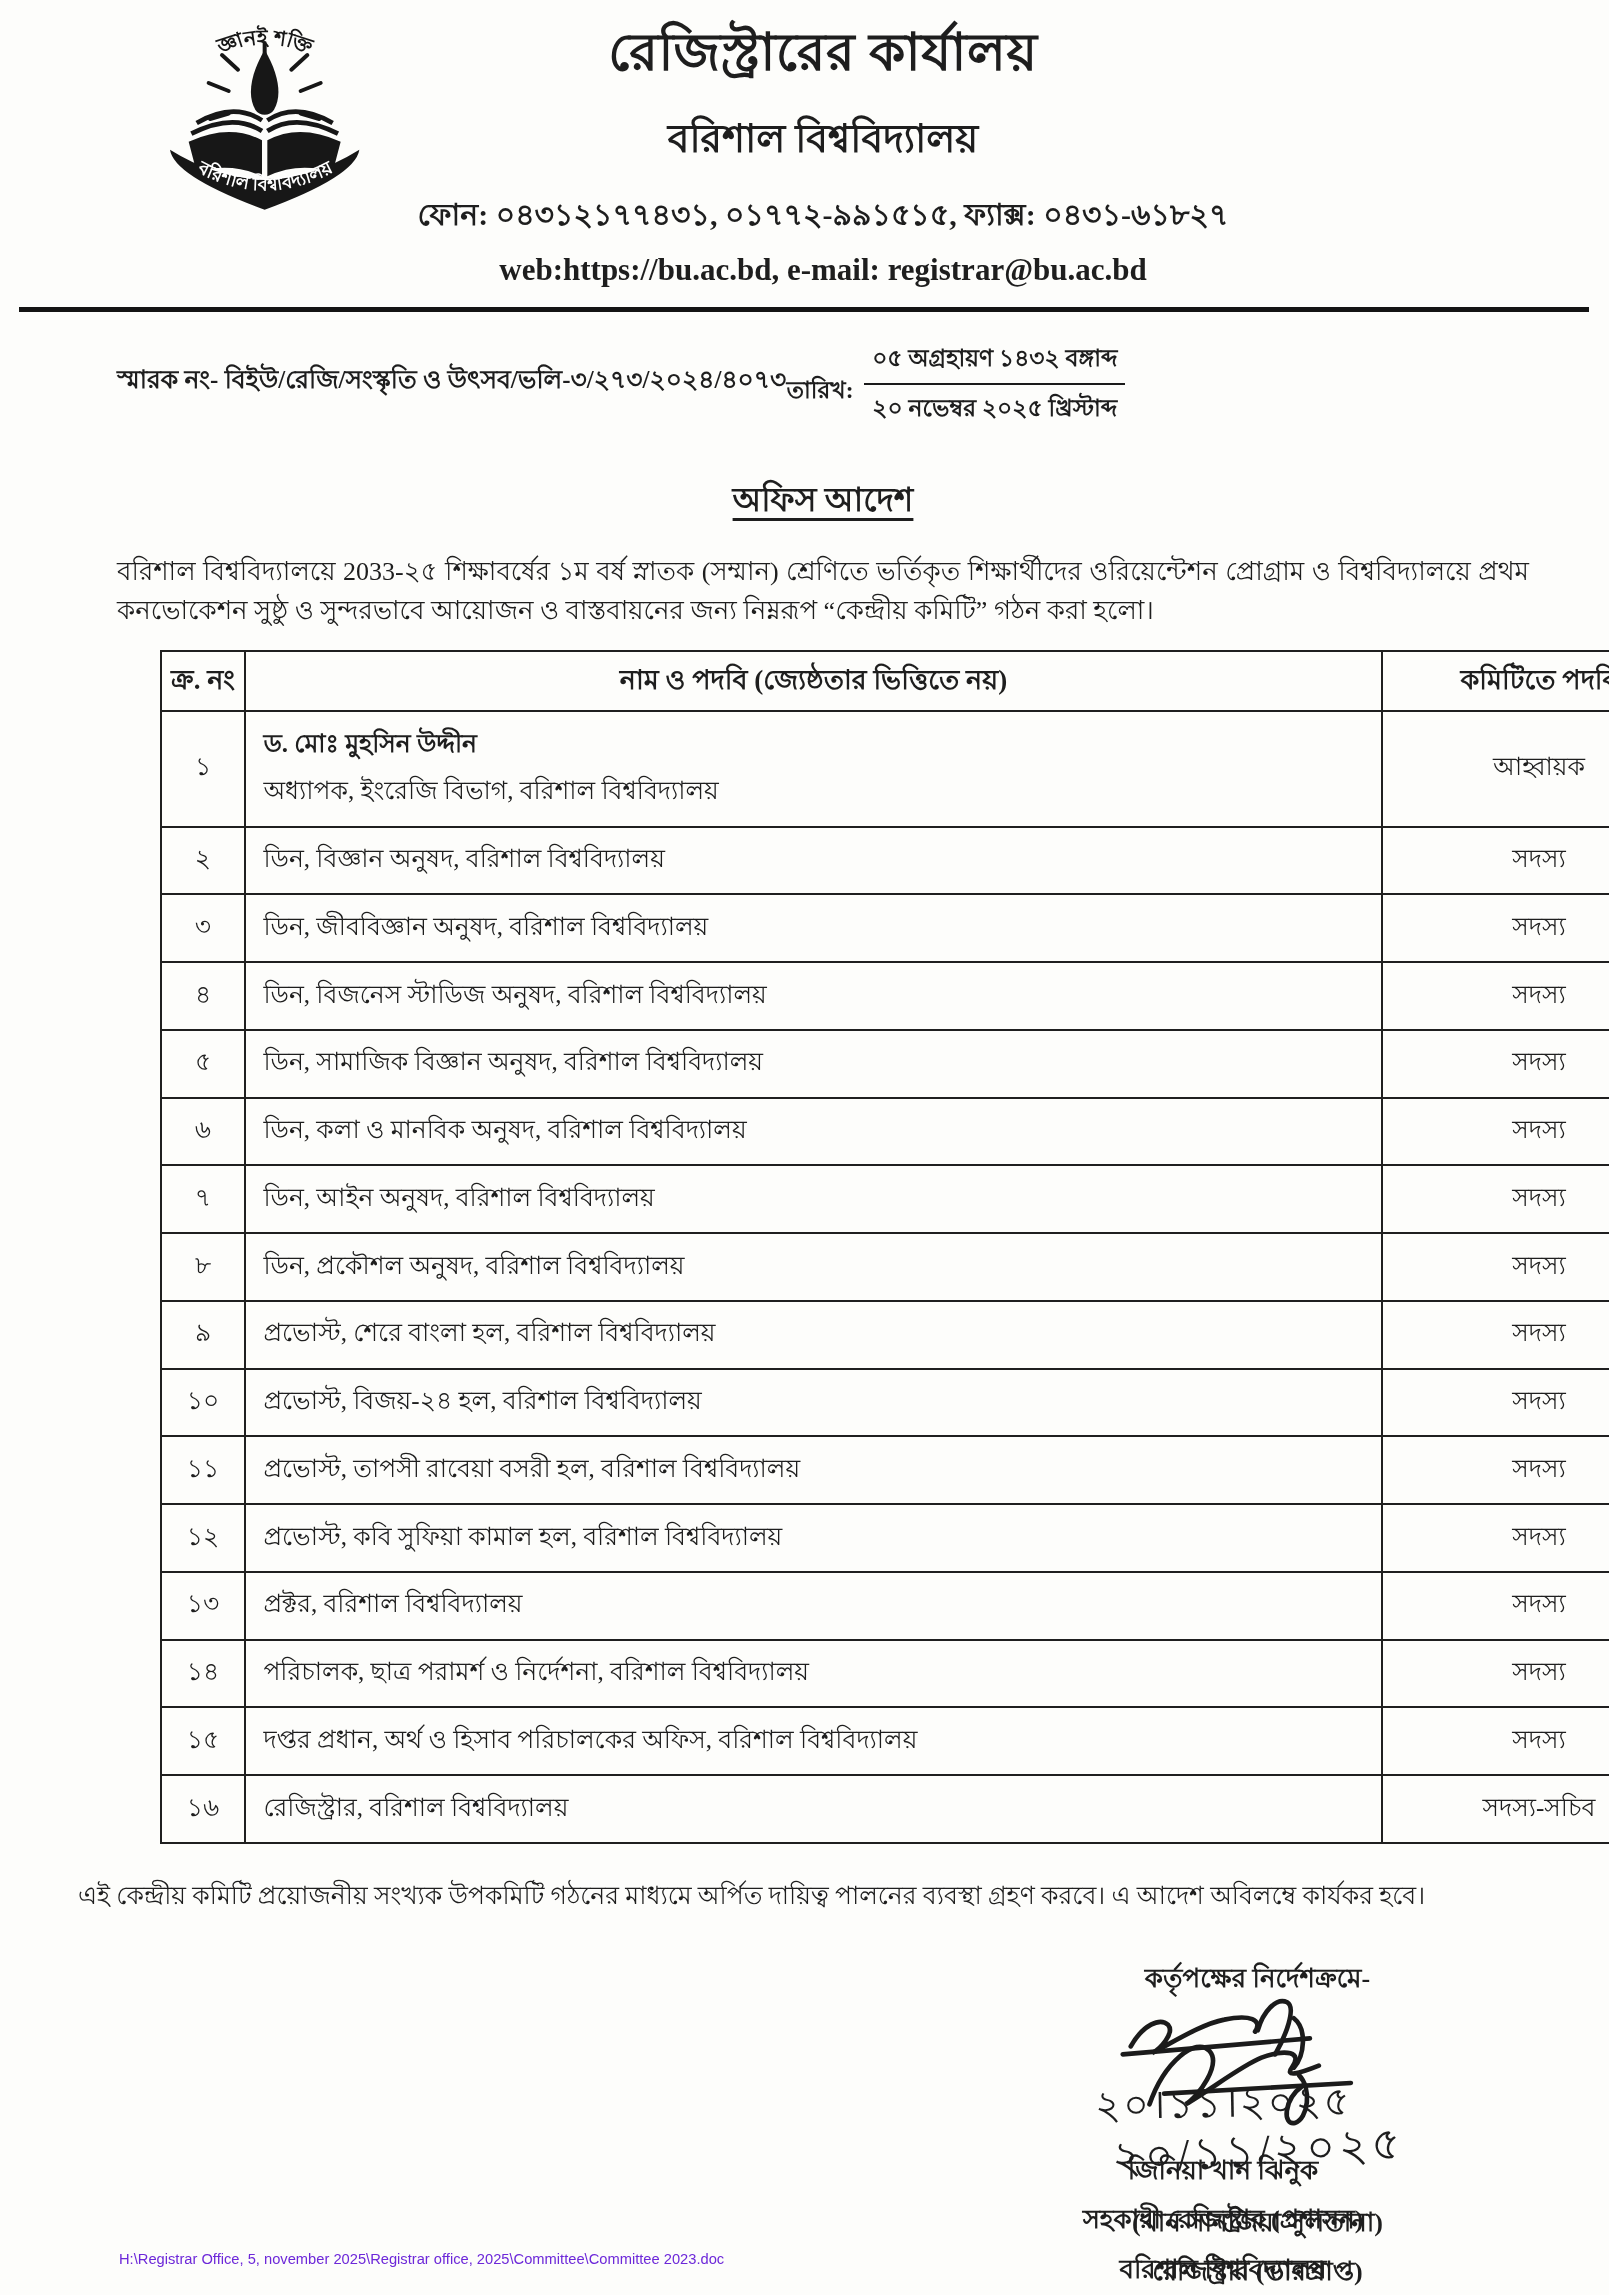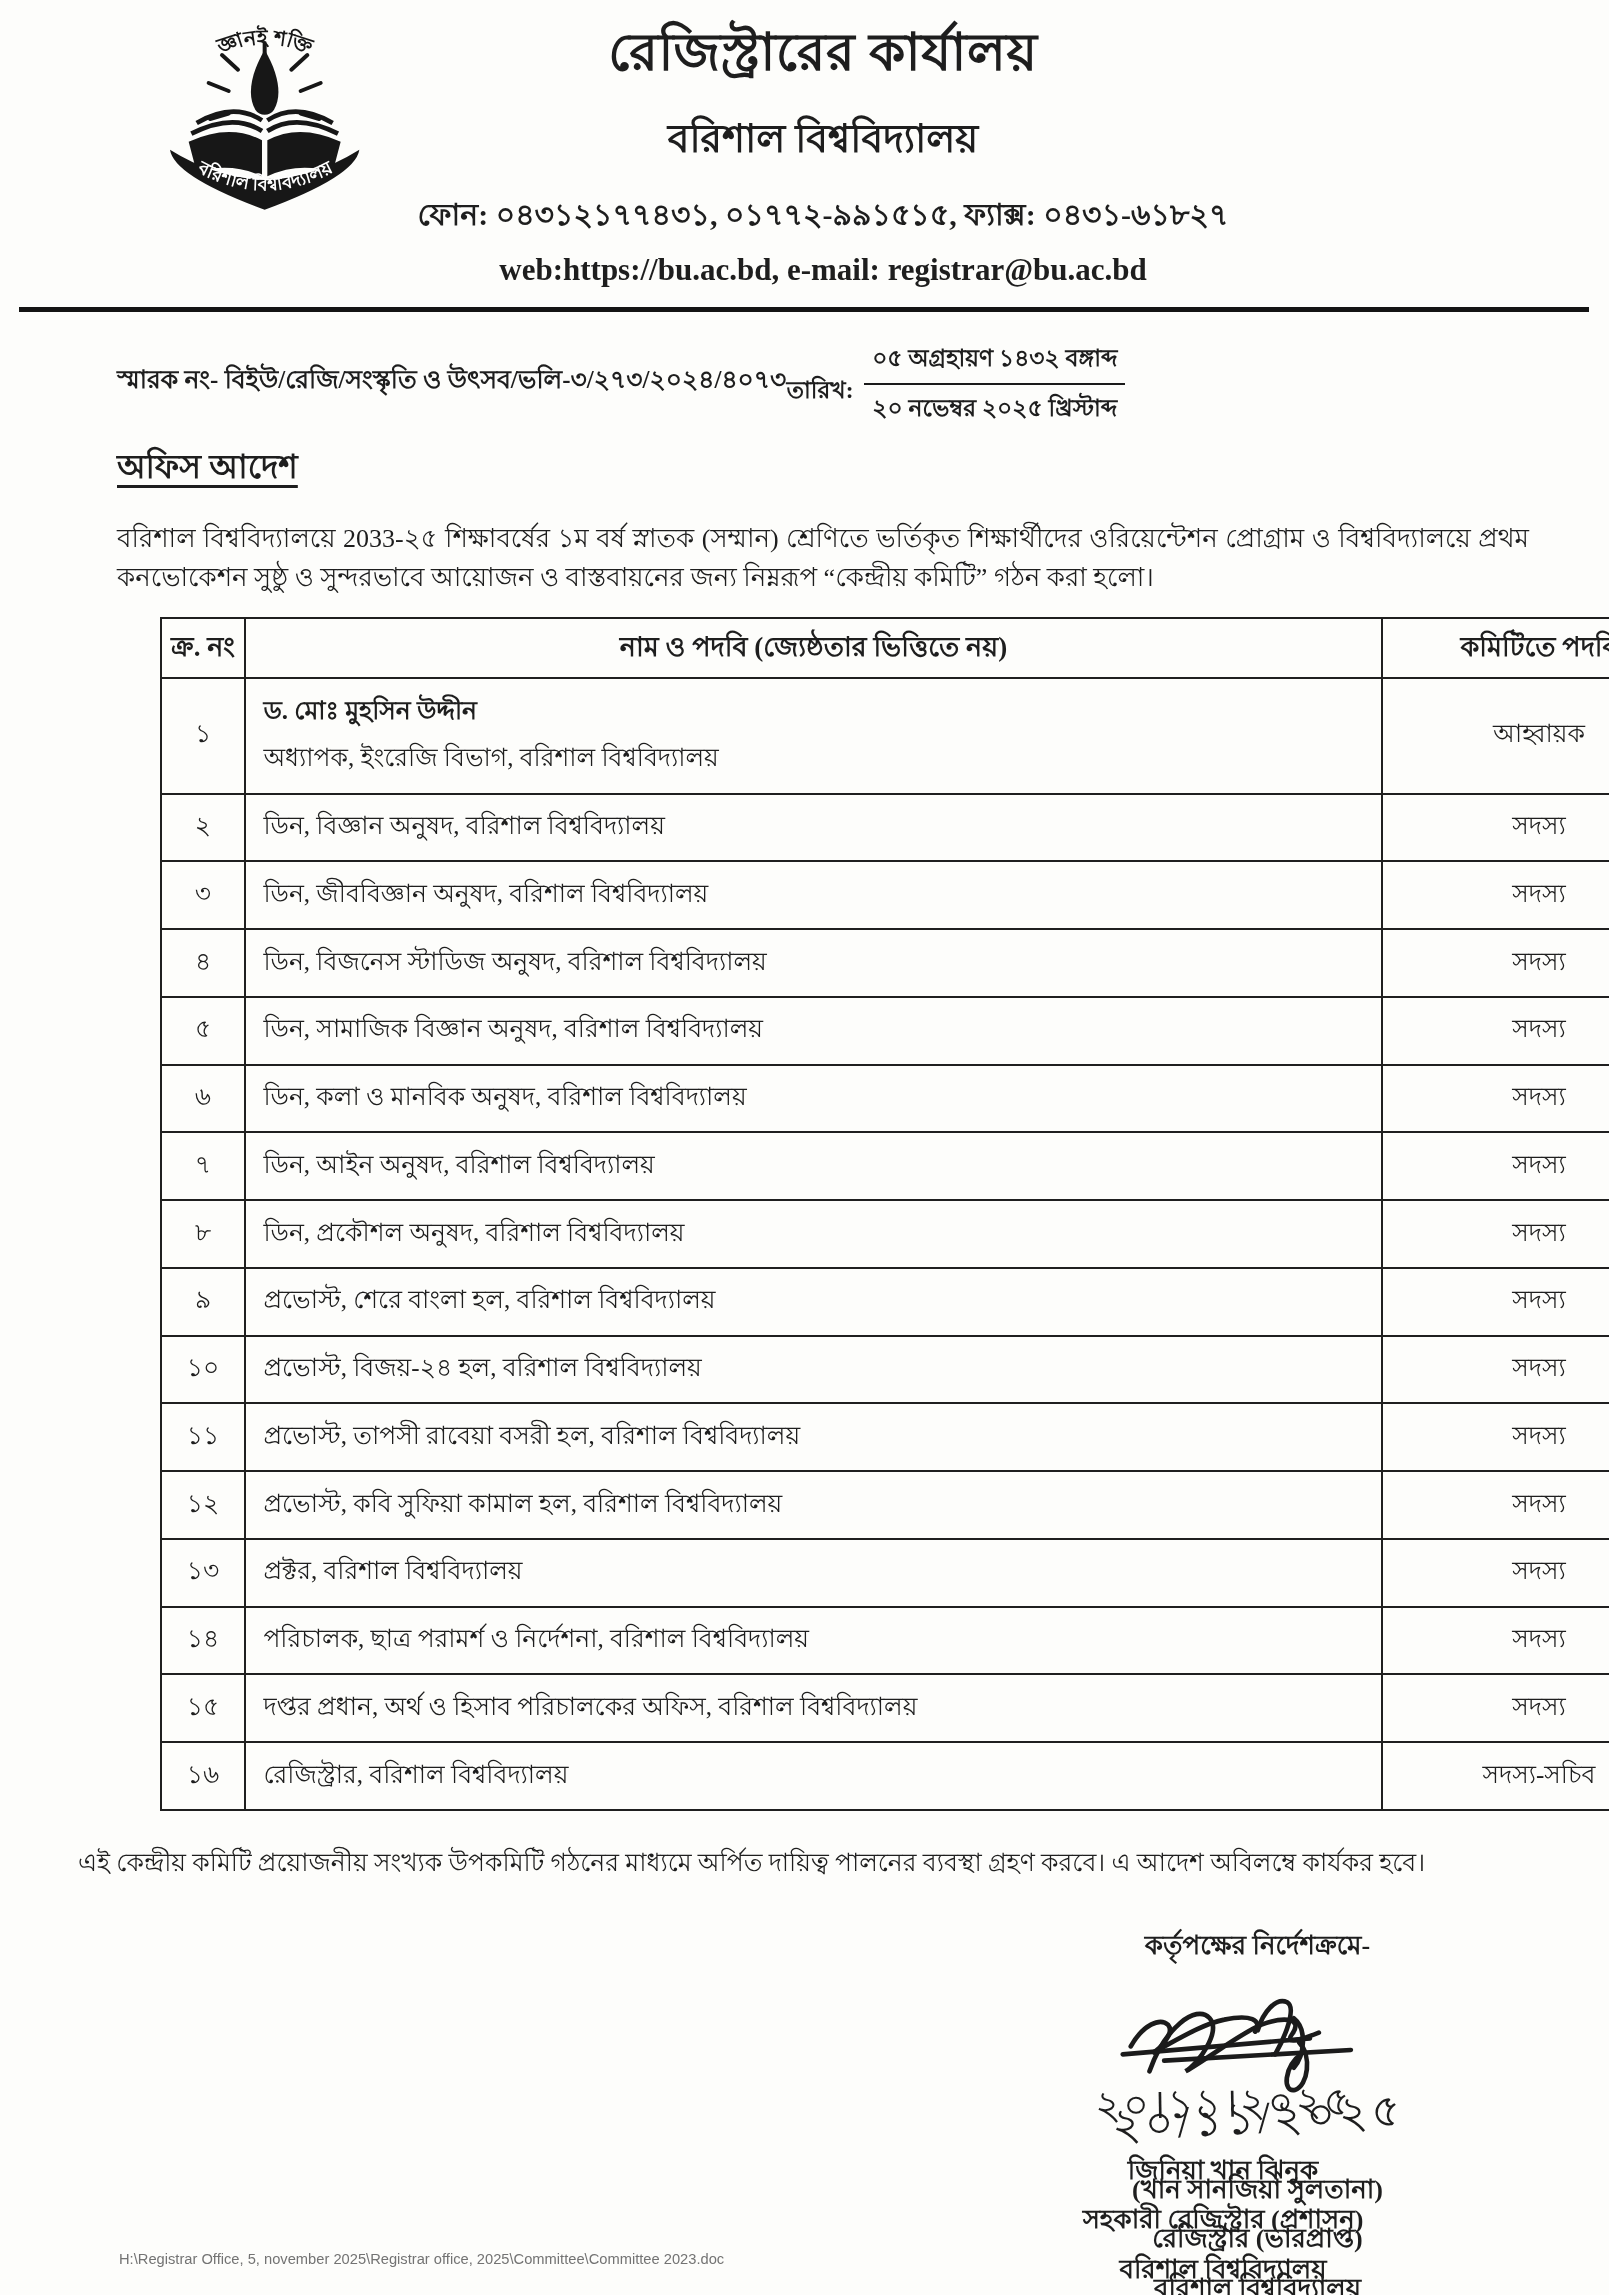--- a/index.html
+++ b/index.html
@@ -27,21 +27,21 @@
   .memo-row { display:flex; justify-content:flex-start; align-items:flex-start; }
   .memo-row1 { margin-top:28px; }
   .memo-no { font-size:25px; font-weight:600; padding-top:20px; }
   .date-block { display:flex; align-items:center; gap:10.7px; font-size:23.4px; font-weight:600; }
   .date-label { padding-top:13.4px; }
   .date-frac { text-align:center; }
   .date-top { padding:0 8px 4px; border-bottom:2.7px solid #1a1a1a; }
   .date-bottom { padding-top:5.3px; }
 
   
-  .order-title { font-size:33px; font-weight:bold; text-decoration:underline; text-underline-offset:7.3px; margin-top:12px; }
+  .order-title { text-align:center; font-size:33px; font-weight:bold; text-decoration:underline; text-underline-offset:7.3px; margin-top:45px; }
   .body-para { font-size:26px; line-height:1.5; text-align:justify; margin-top:21.4px; font-weight:500; }
 
   
   table.committee { border-collapse:collapse; margin:20px 0 0 43px; width:1537px; table-layout:fixed; }
   .committee th, .committee td { border:2.7px solid #1f1f1f; }
   .committee th { font-size:27px; font-weight:bold; padding:6.7px 5.3px; text-align:center; }
   .committee td { font-size:25px; font-weight:500; padding:6.7px 17.4px; vertical-align:middle; }
   .committee col.c-sl   { width:84px; }
   .committee col.c-role { width:314px; }
   .committee td.sl   { text-align:center; padding:6.7px 2.7px; }
@@ -57,21 +57,21 @@
   .by-order { font-size:26px; font-weight:bold; }
   .sig-svg { margin-top:17.4px; }
   .sig-date { font-size:45px; font-weight:500; letter-spacing:3.3px; margin-top:-23px; transform:rotate(-3deg); }
   .sig-name { font-size:26px; font-weight:600; margin-top:10.7px; }
   .sig-role { font-size:26px; font-weight:600; margin-top:5.3px; }
   .sig-univ { font-size:26px; font-weight:600; margin-top:5.3px; }
 
   .sig2 { position:absolute; top:1965px; right:139px; width:494px; }
   .sig2 .sig-date { font-size:40px; letter-spacing:2px; margin-top:-24px; transform:rotate(-1deg); }
 
-  .footer-path { position:absolute; left:119px; bottom:28px; font-size:14.7px; color:#737373; font-family:"Liberation Sans","DejaVu Sans",sans-serif; }
+  .footer-path { position:absolute; left:119px; bottom:28px; font-size:14.7px; color:#6d28d9; font-family:"Liberation Sans","DejaVu Sans",sans-serif; }
 </style>
 </head>
 <body>
 
 <div class="page">
   <div class="content">
 
     <div class="letterhead">
       <svg class="logo" viewBox="0 0 345 305" xmlns="http://www.w3.org/2000/svg">
         <defs>

